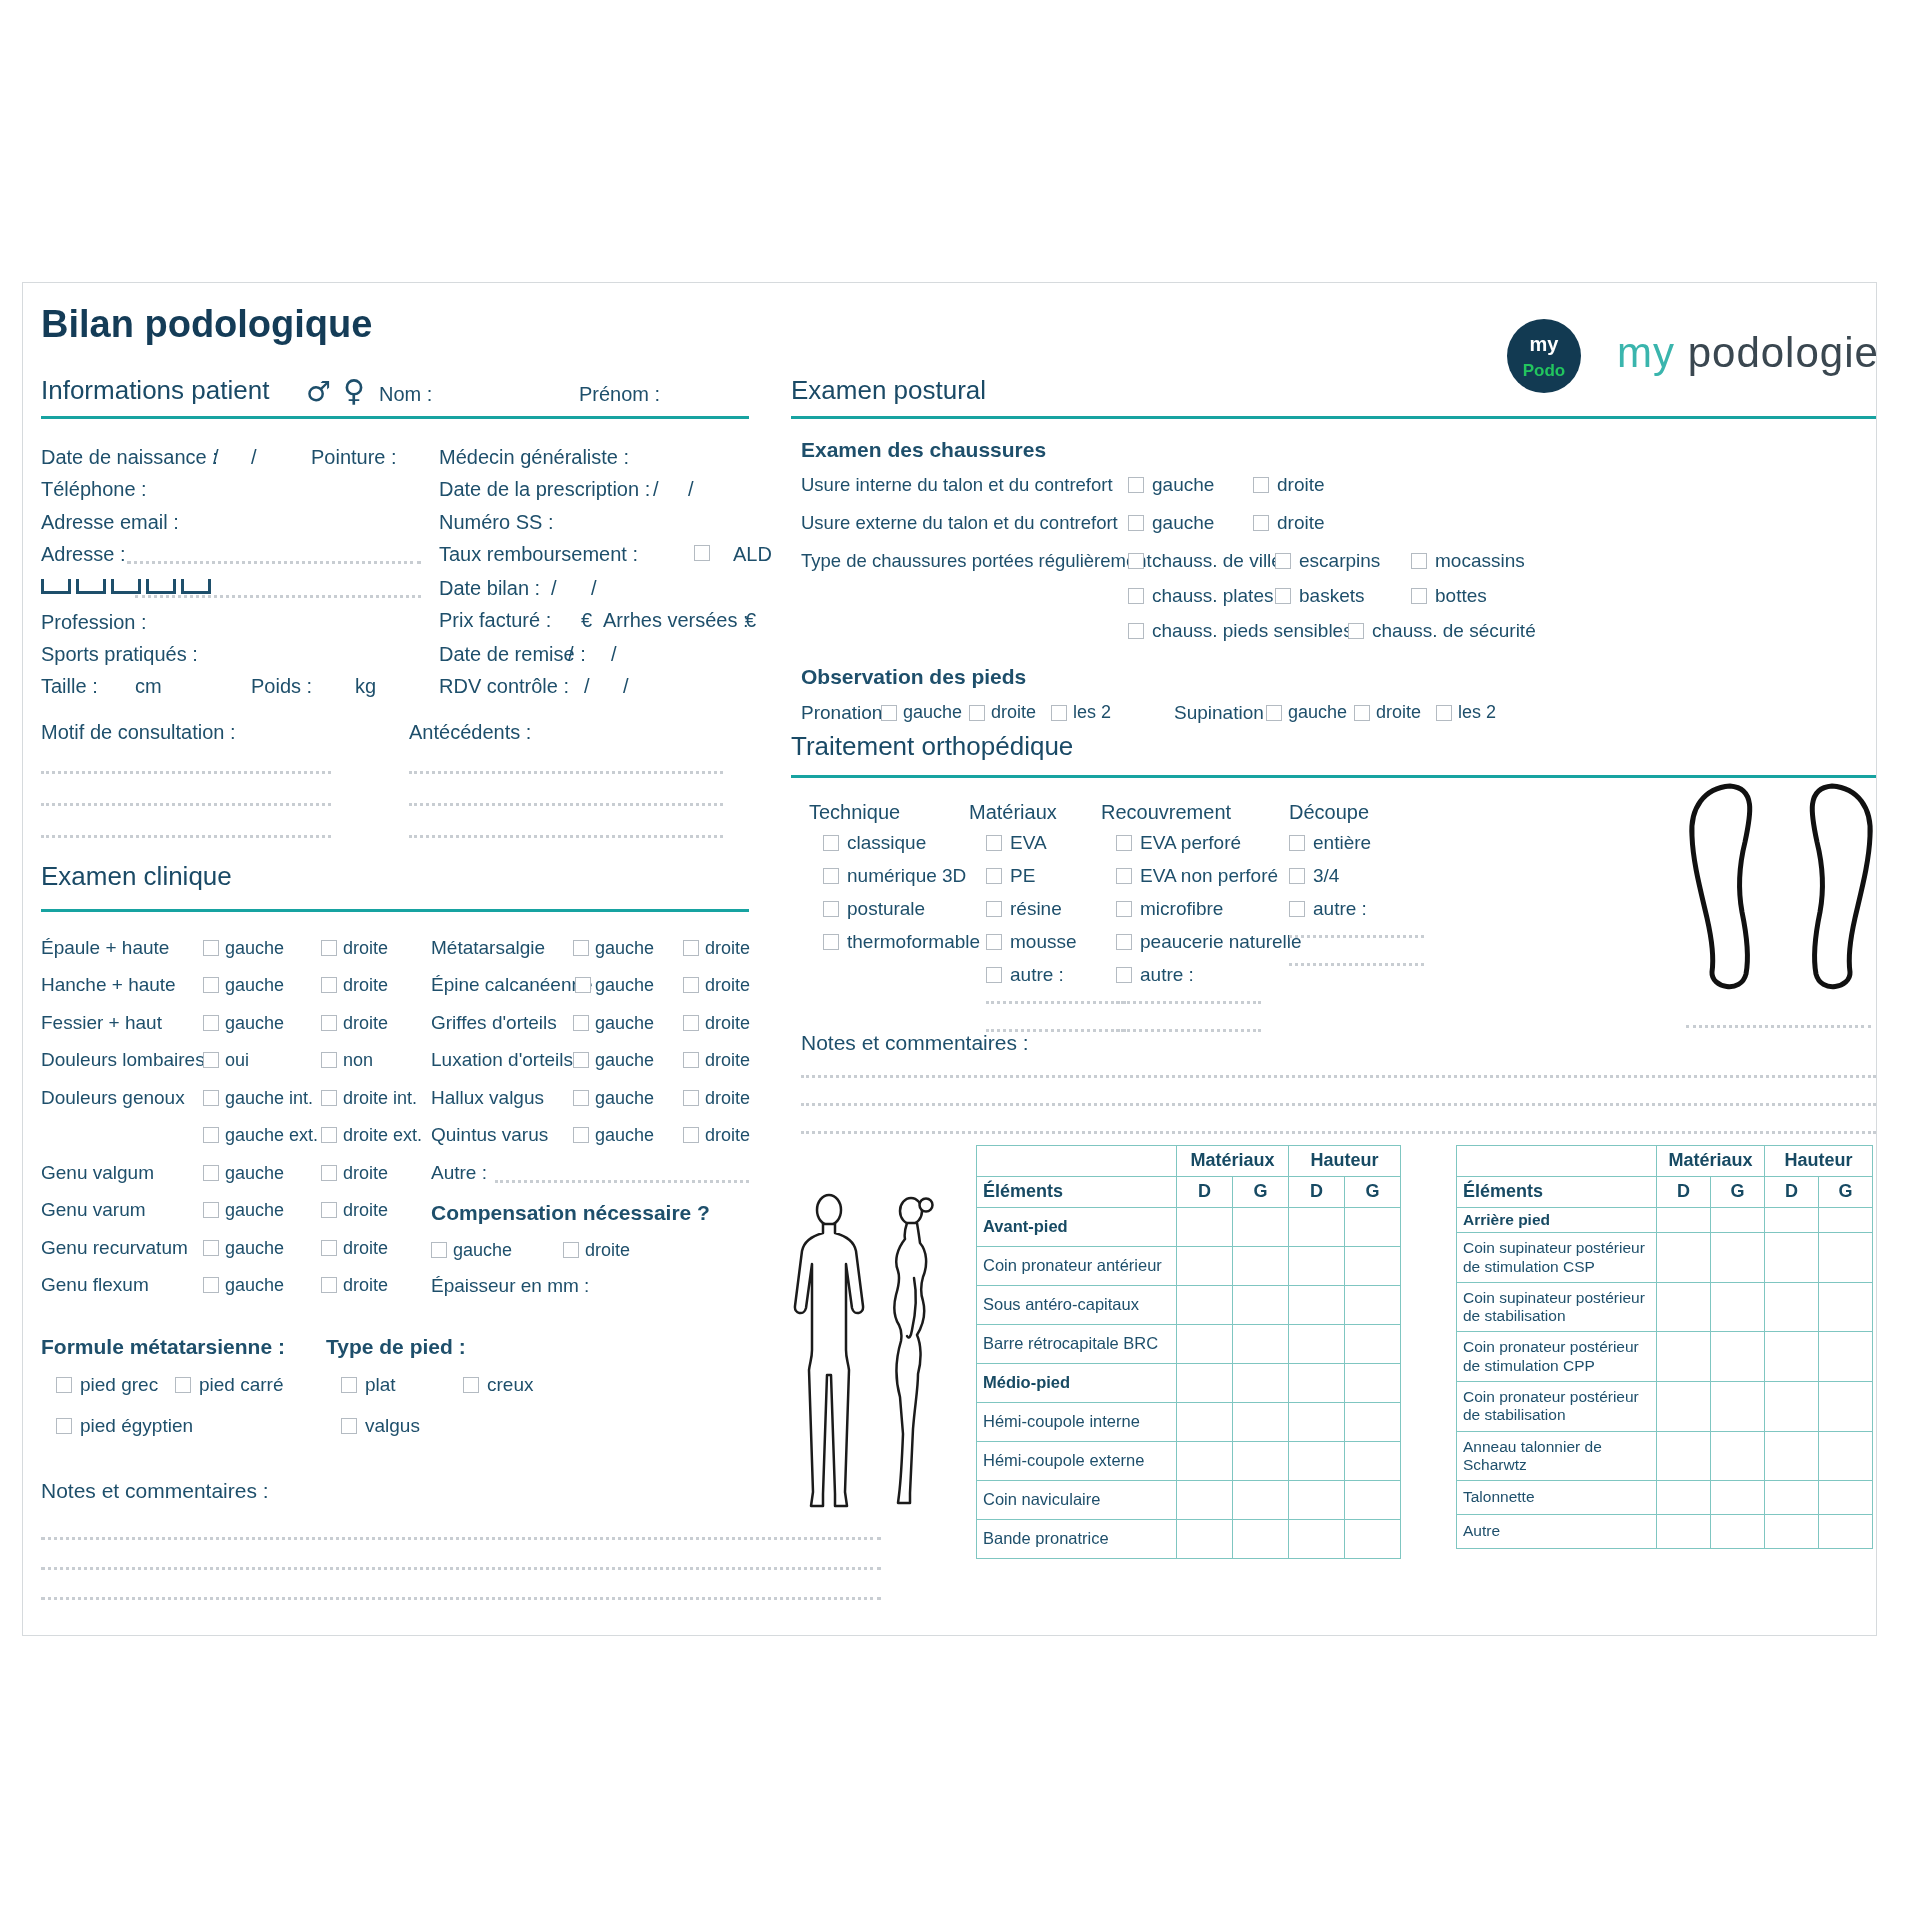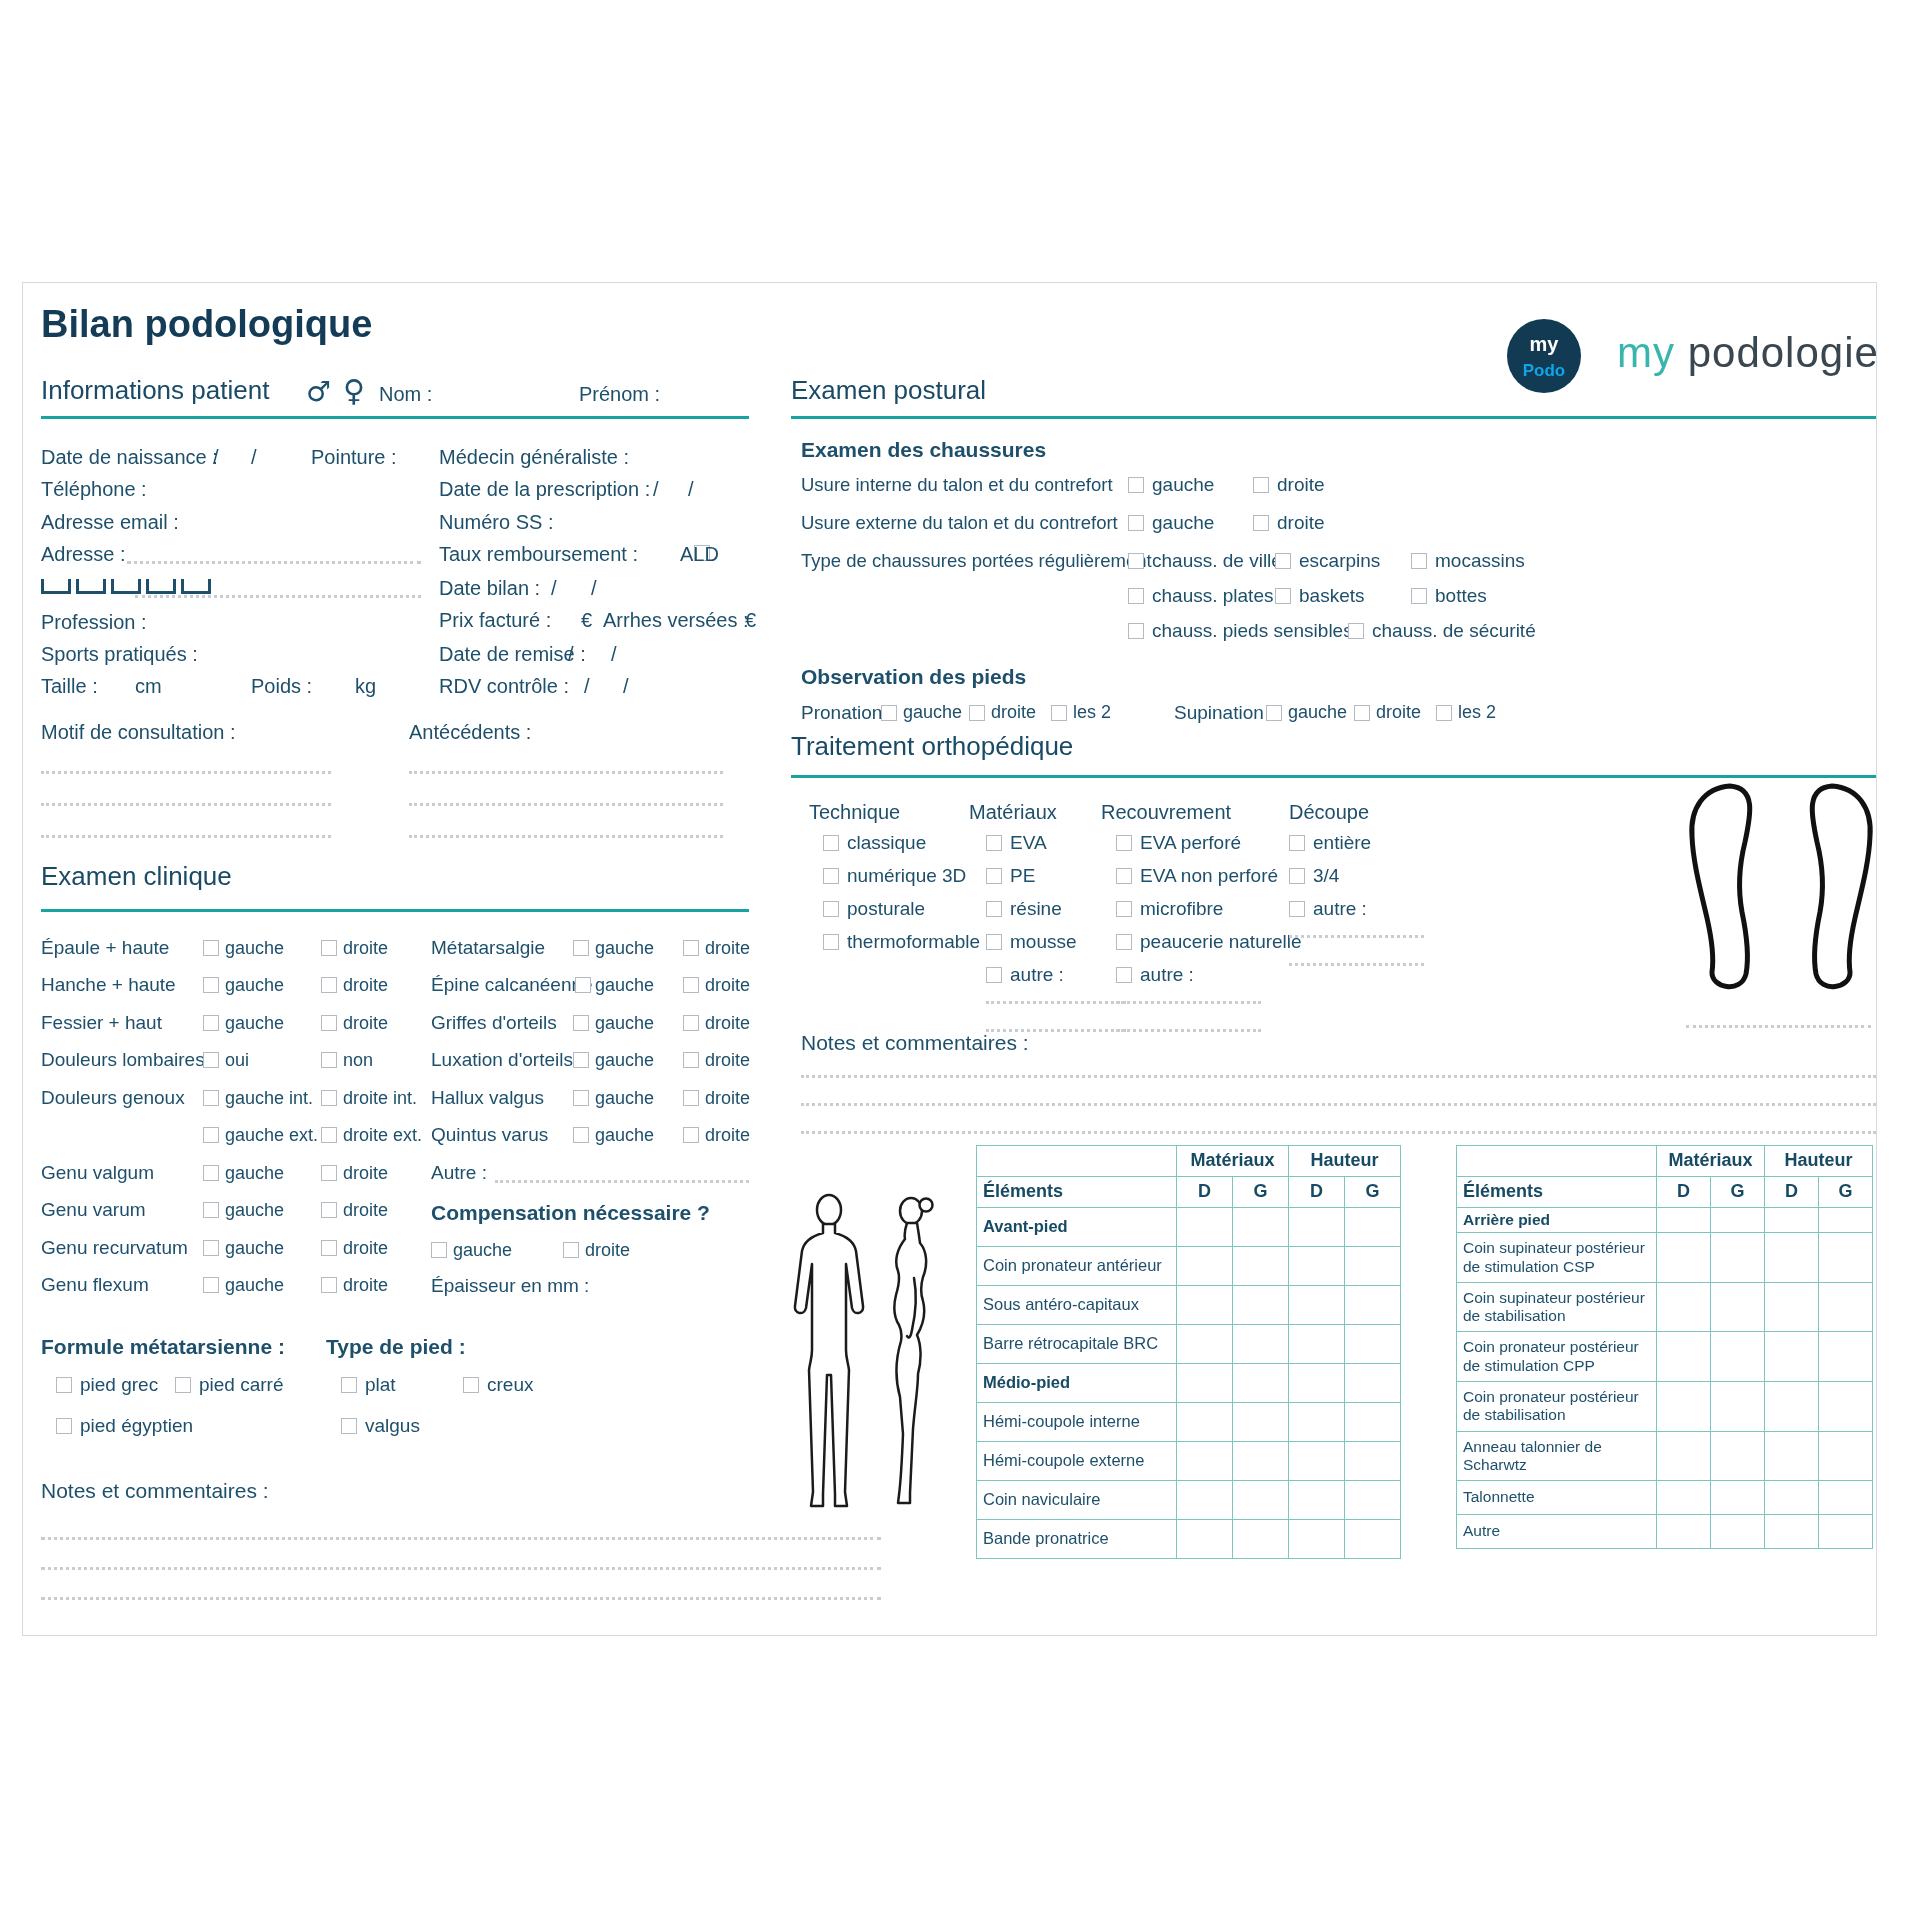--- a/index.html
+++ b/index.html
@@ -13,21 +13,21 @@
   .title{position:absolute;font-size:38px;font-weight:bold;color:#143c57;white-space:nowrap;}
   .sect{position:absolute;font-size:26px;color:#1a4a66;white-space:nowrap;}
   .rule{position:absolute;height:3px;background:#17a3a1;}
   .cb{position:absolute;width:16px;height:16px;border:1.6px solid #b4bbc2;background:#fff;box-sizing:border-box;}
   .dots{position:absolute;height:0;border-bottom:3px dotted #c8cdd2;}
   .sym{position:absolute;color:#1e4f6b;font-family:"DejaVu Sans",sans-serif;}
   .pbox{display:inline-block;width:24px;height:12px;border:3px solid #1e4f6b;border-top:none;margin-right:5px;}
   .logo{position:absolute;left:1484px;top:36px;width:74px;height:74px;border-radius:50%;
         background:#123a52;display:flex;flex-direction:column;align-items:center;justify-content:center;}
   .logo .l1{color:#fff;font-weight:bold;font-size:20px;line-height:1;}
-  .logo .l2{color:#0ea5e9;font-weight:bold;font-size:17px;line-height:1;margin-top:8px;}
+  .logo .l2{color:#22c55e;font-weight:bold;font-size:17px;line-height:1;margin-top:8px;}
   .brand{position:absolute;left:1594px;top:46px;font-size:42px;white-space:nowrap;letter-spacing:1px;}
   .brand .bm{color:#3ab5ad;} .brand .bn{color:#3a4750;}
   .tbl{position:absolute;border-collapse:collapse;table-layout:fixed;background:#fff;}
   .tbl td{border:1px solid #7fc6c1;color:#1e4f6b;padding:3px 6px;vertical-align:middle;line-height:1.18;}
   .tbl .hd{font-weight:bold;text-align:center;font-size:18px;color:#174a63;}
   .tbl .el{font-weight:bold;font-size:18px;color:#174a63;}
   .tbl tr.grp td{font-weight:bold;color:#174a63;}
   .tblL td{font-size:16.5px;height:32px;}
   .tblL tr.h1 td, .tblL tr.h2 td{height:24px;}
   .tblR td{font-size:15.5px;}
@@ -71,21 +71,21 @@
   <span class="lbl" style="left:228px;top:392px">Poids :</span>
   <span class="lbl" style="left:332px;top:392px">kg</span>
 
   <span class="lbl" style="left:416px;top:163px">Médecin généraliste :</span>
   <span class="lbl" style="left:416px;top:195px">Date de la prescription :</span>
   <span class="lbl" style="left:630px;top:195px">/</span>
   <span class="lbl" style="left:665px;top:195px">/</span>
   <span class="lbl" style="left:416px;top:228px">Numéro SS :</span>
   <span class="lbl" style="left:416px;top:260px">Taux remboursement :</span>
   <span class="cb" style="left:671px;top:262px"></span>
-  <span class="lbl" style="left:657px;top:260px">ALD</span>
+  <span class="lbl" style="left:710px;top:260px">ALD</span>
   <span class="lbl" style="left:416px;top:294px">Date bilan :</span>
   <span class="lbl" style="left:528px;top:294px">/</span>
   <span class="lbl" style="left:568px;top:294px">/</span>
   <span class="lbl" style="left:416px;top:326px">Prix facturé :</span>
   <span class="lbl" style="left:558px;top:326px">€</span>
   <span class="lbl" style="left:580px;top:326px">Arrhes versées :</span>
   <span class="lbl" style="left:722px;top:326px">€</span>
   <span class="lbl" style="left:416px;top:360px">Date de remise :</span>
   <span class="lbl" style="left:545px;top:360px">/</span>
   <span class="lbl" style="left:588px;top:360px">/</span>

